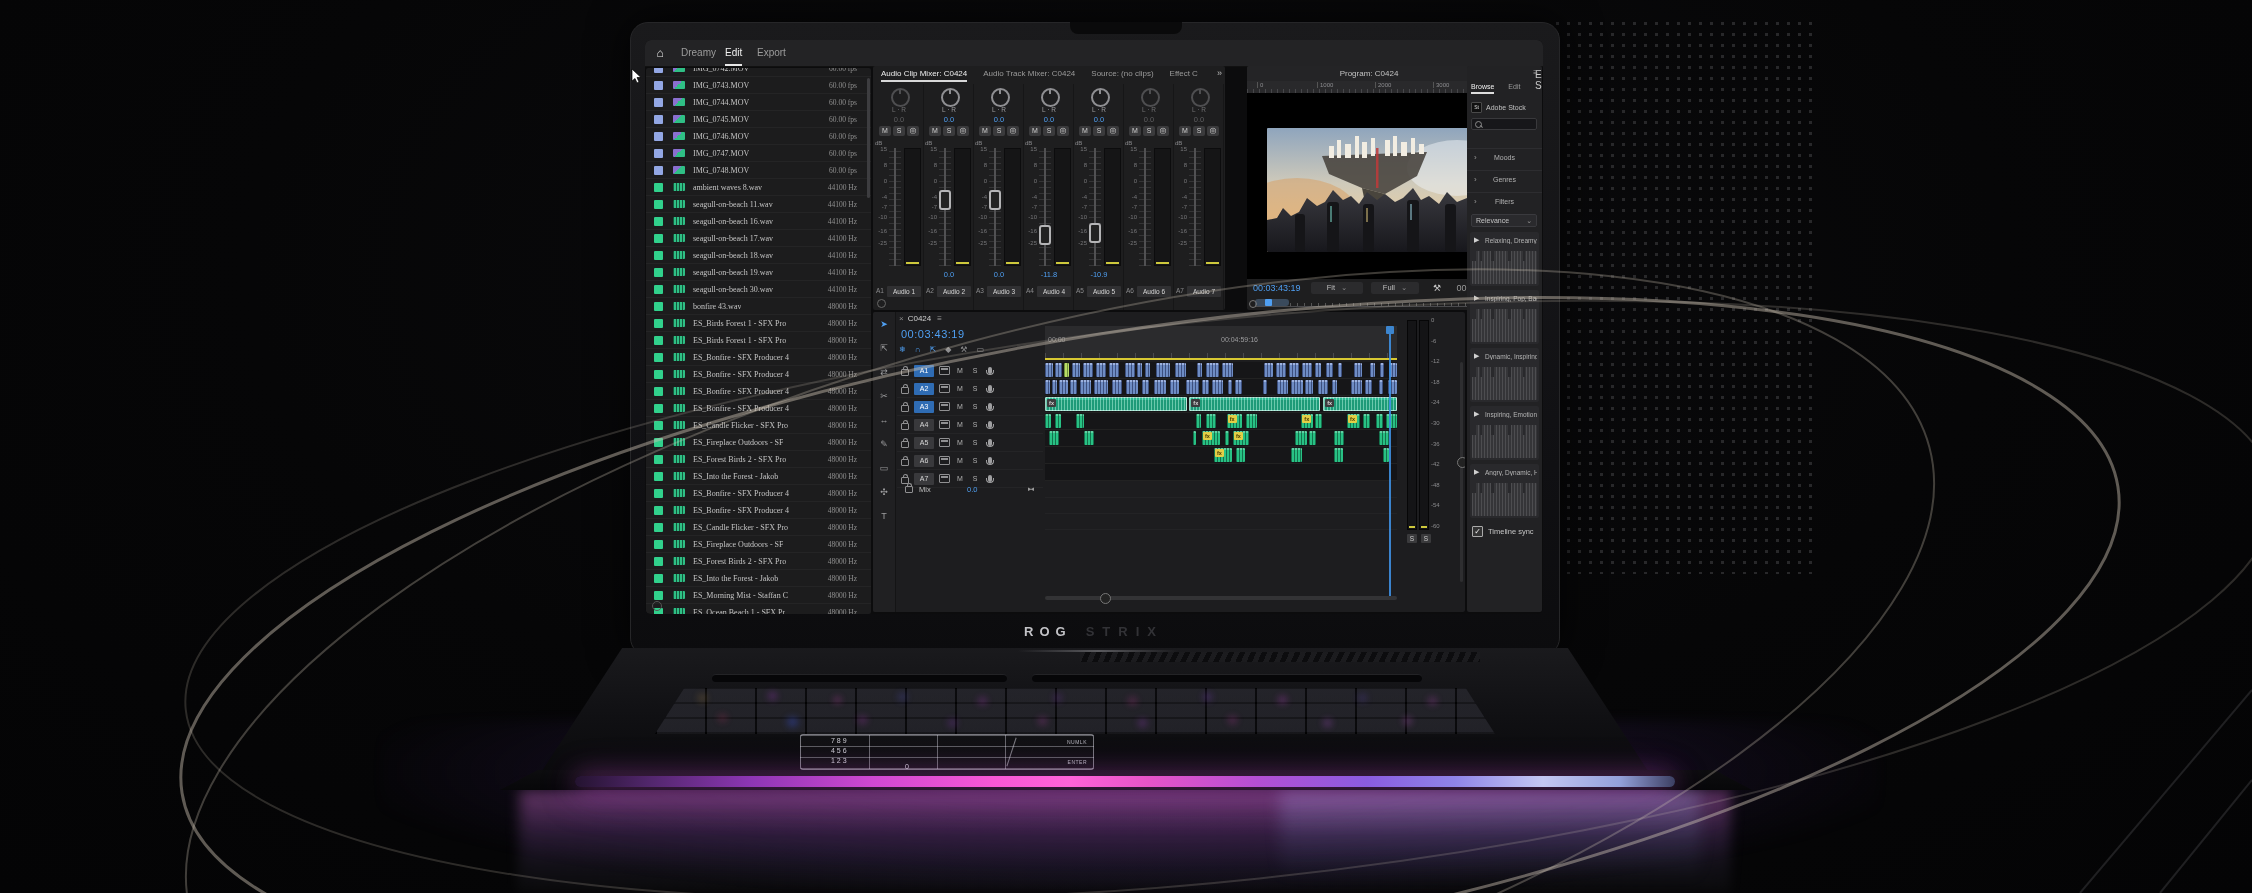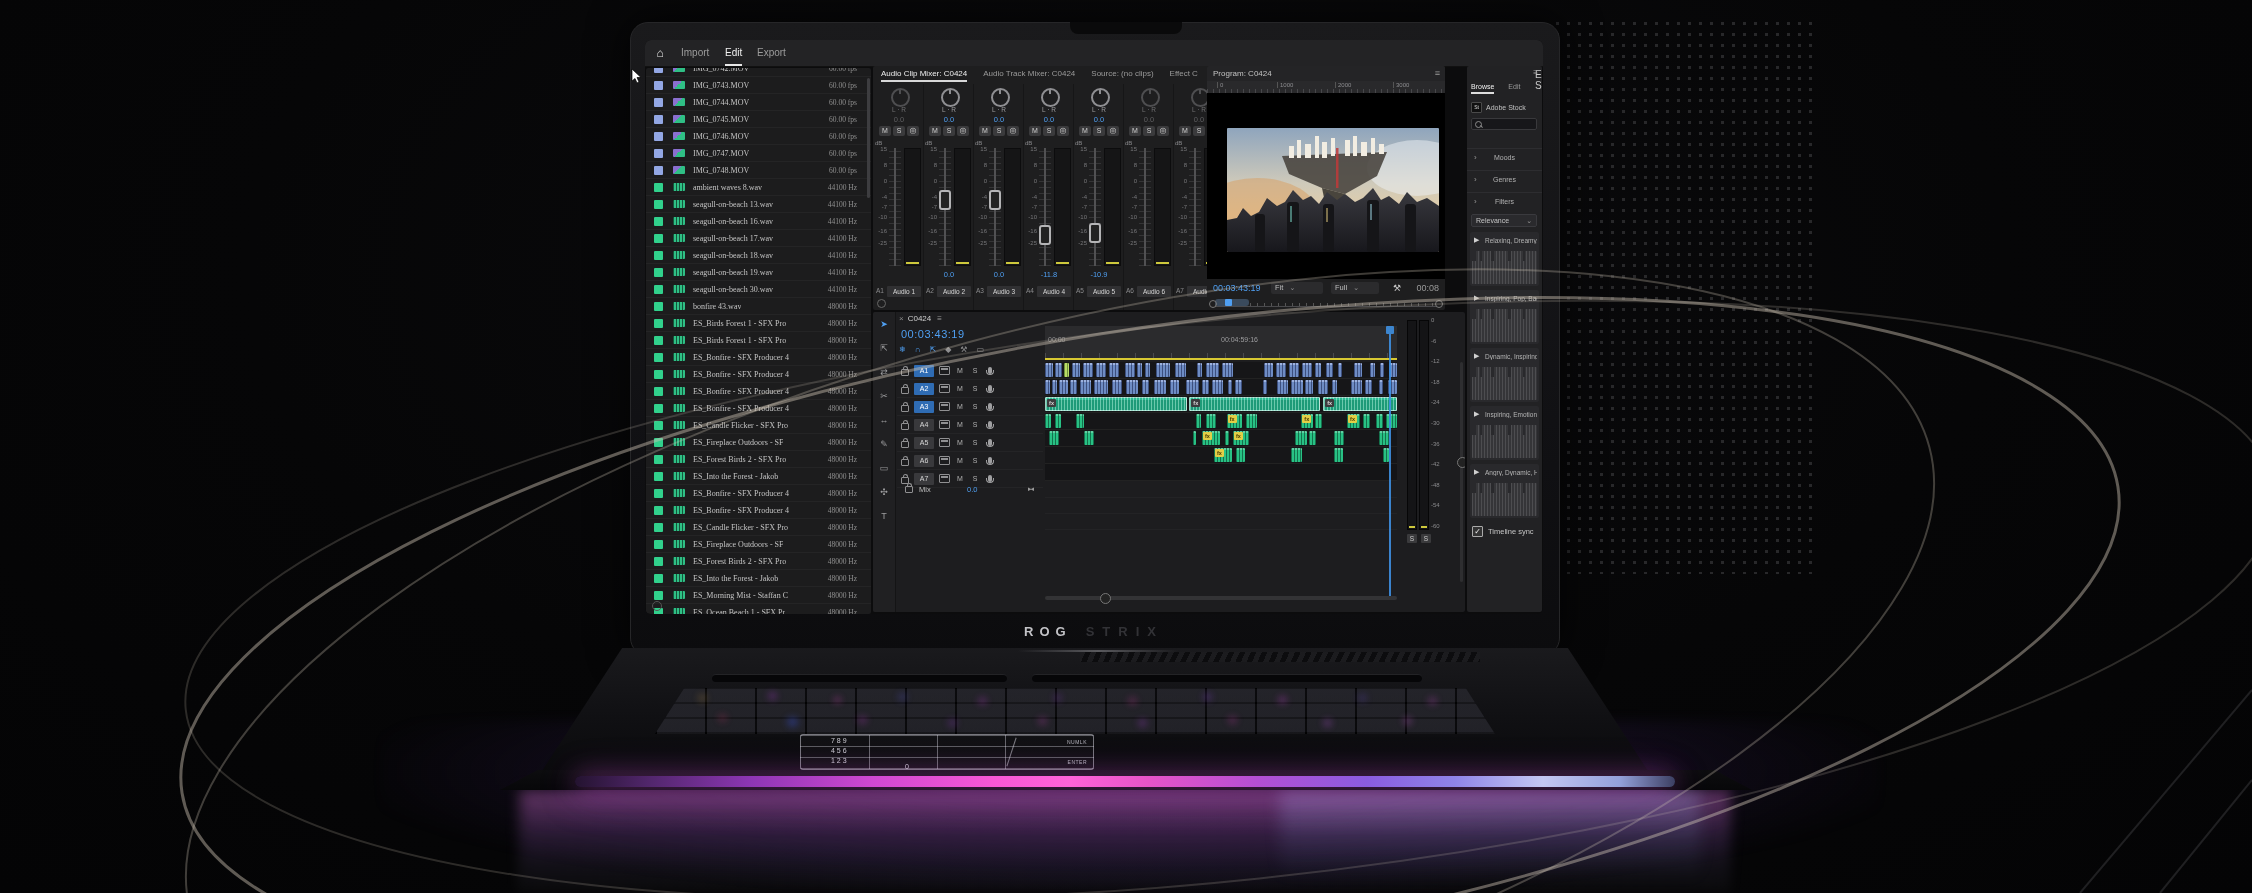--- a/index.html
+++ b/index.html
@@ -85,21 +85,21 @@
   .bluebar{position:absolute;left:30px;top:97px;width:17px;height:3px;background:#3f97f0;display:none;}
   .strip.on .bluebar{display:block;}
   .meter{position:absolute;left:30px;top:64px;width:17px;height:118px;background:#151516;border:1px solid #0c0c0d;box-sizing:border-box;}
   .meter:after{content:"";position:absolute;left:1px;right:1px;bottom:1px;height:2px;background:#cdc83c;}
   .vval{position:absolute;left:0;top:186px;width:50px;text-align:center;font-size:7.5px;color:#4f9ff2;}
   .lblrow{position:absolute;left:0;top:202px;width:50px;height:12px;}
   .lblrow .tid{position:absolute;left:2px;top:1px;font-size:6.5px;color:#8a8a8c;}
   .lblrow .tname{position:absolute;left:13px;top:0;width:34px;height:11px;background:#303032;border-radius:1px;color:#d8d8d8;font-size:6.5px;text-align:center;line-height:11px;overflow:hidden;white-space:nowrap;}
   .mscrolldot{position:absolute;left:4px;bottom:2px;width:7px;height:7px;border:1px solid #666;border-radius:50%;}
   
-  .prog{left:562px;top:26px;width:238px;height:244px;background:#1e1e1f;}
+  .prog{left:602px;top:26px;width:238px;height:244px;background:#1e1e1f;text-align:center;}
   .phead{position:absolute;left:0;top:0;width:238px;height:15px;background:#242426;color:#c2c2c2;font-size:8px;line-height:15px;padding-left:6px;box-sizing:border-box;}
   .pmenu{position:absolute;right:5px;top:0;color:#9a9a9a;font-size:9px;line-height:15px;}
   .pruler{position:absolute;left:0;top:15px;width:238px;height:12px;background:#29292b;border-bottom:1px solid #151515;background-image:repeating-linear-gradient(90deg,#47474a 0 1px,transparent 1px 6px);background-size:100% 4px;background-position:0 8px;background-repeat:no-repeat;}
   .pruler span{position:absolute;top:1px;font-size:6px;color:#8d8d90;border-left:1px solid #555;padding-left:2px;}
   .pvid{position:absolute;left:0;top:27px;width:238px;height:186px;background:#000;}
   .scene{position:absolute;left:20px;top:35px;width:212px;height:124px;overflow:hidden;border-radius:1px;}
   .pctl{position:absolute;left:0;top:216px;width:238px;height:14px;}
   .ptc{position:absolute;left:6px;top:1px;font-size:9px;color:#4f9ff2;}
   .pdrop{position:absolute;top:0;height:12px;background:#2b2b2d;border-radius:2px;color:#bdbdbd;font-size:7.5px;line-height:12px;padding:0 4px;}
   .pdrop .cd{margin-left:6px;color:#8a8a8a;}
@@ -204,21 +204,21 @@
   <div class="abs dots"></div>
   <div class="abs amb-glow"></div>
 
   <div class="abs lid"></div>
   <div class="abs notch"></div>
 
   <div class="abs appwin">
 
     <div class="abs menubar">
       <div class="abs home">⌂</div>
-      <div class="abs menu-item" style="left:36px">Import</div>
+      <div class="abs menu-item" style="left:36px">Dreamy</div>
       <div class="abs menu-item on" style="left:80px">Edit</div>
       <div class="abs menu-item" style="left:112px">Export</div>
     </div>
 
     <div class="panel proj">
       <div class="plist">
 
           <div class="prow">
             <span class="chip"></span>
             <span class="ficon"></span>
@@ -271,21 +271,21 @@
           <div class="prow">
             <span class="chip wav"></span>
             <span class="ficon wav"></span>
             <span class="fname">ambient waves 8.wav</span>
             <span class="frate">44100 Hz</span>
           </div>
 
           <div class="prow">
             <span class="chip wav"></span>
             <span class="ficon wav"></span>
-            <span class="fname">seagull-on-beach 13.wav</span>
+            <span class="fname">seagull-on-beach 11.wav</span>
             <span class="frate">44100 Hz</span>
           </div>
 
           <div class="prow">
             <span class="chip wav"></span>
             <span class="ficon wav"></span>
             <span class="fname">seagull-on-beach 16.wav</span>
             <span class="frate">44100 Hz</span>
           </div>
 

